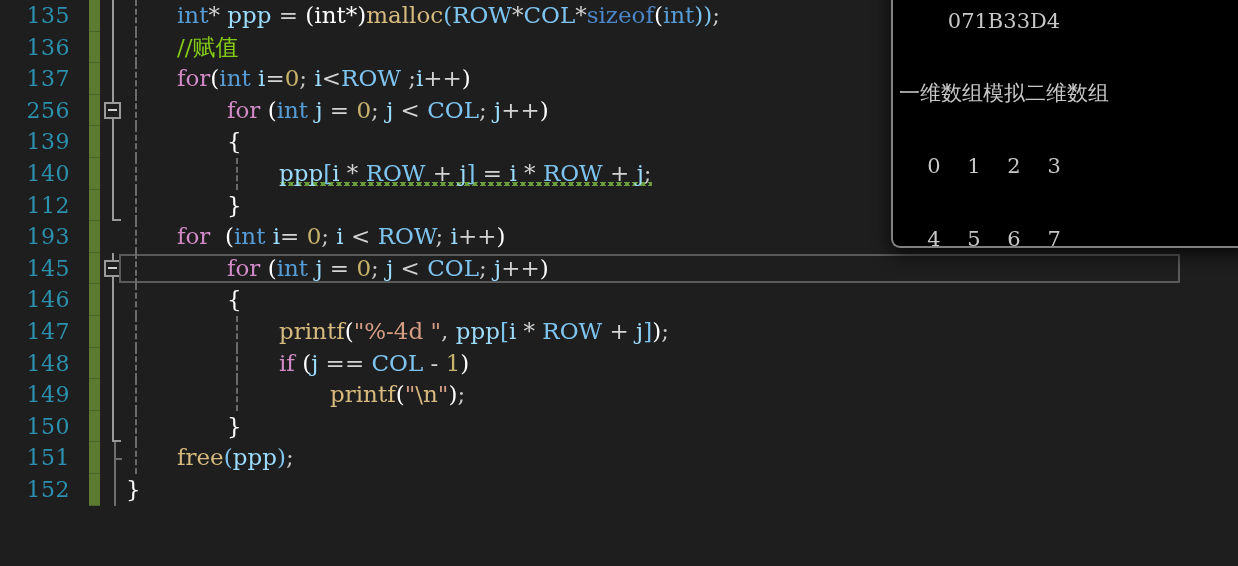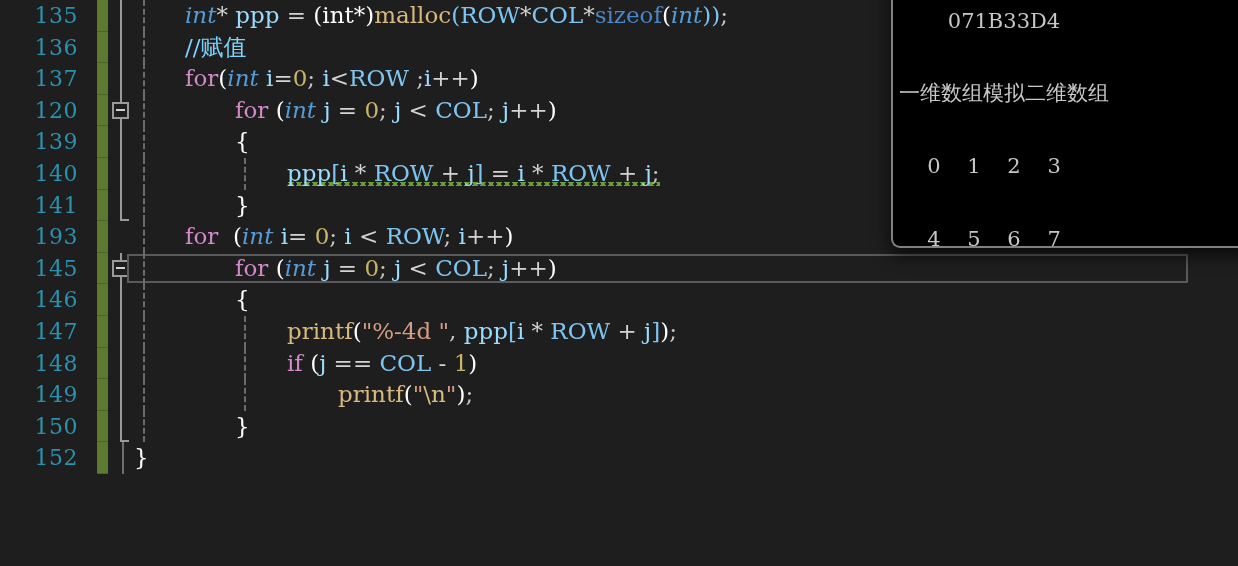--- a/index.html
+++ b/index.html
@@ -12,21 +12,21 @@
     width: 1238px;
     height: 566px;
     overflow: hidden;
     position: relative;
     font-family: "DejaVu Sans Mono", "Liberation Mono", monospace;
   }
 
   
   #editor {
     position: absolute;
-    left: 12px; top: 0;
+    left: 4px; top: 0;
     width: 1166px; height: 566px;
     background: #1e1e1e;
   }
 
   .row {
     position: relative;
     height: 31.6px;
     line-height: 31.6px;
     white-space: pre;
   }
@@ -136,32 +136,32 @@
   .curline {
     position: absolute;
     left: 115px; right: -10px;
     top: 1px; bottom: 1px;
     border: 2px solid #5a5a5a;
     box-sizing: border-box;
     pointer-events: none;
   }
 
   
-  .kw       { color: #569cd6; font-style: italic; }   
+  .kw       { color: #569cd6; }   
   .kwctl    { color: #d38ac8; }   
   .kwsize   { color: #4a86c8; margin-top: 39px; }   
   .fn       { color: #d7ba7d; }   
   .macro    { color: #7ec4f0; }   
   .var      { color: #9cdcfe; }   
   .num      { color: #c8b36a; }   
   .punc     { color: #c8c8c8; }
   .op       { color: #d4d4d4; }
   .str      { color: #d69d85; }
   .esc      { color: #d7ba7d; }
-  .cmt      { color: #7dd3fc; }
+  .cmt      { color: #84cc16; }
   .paren1   { color: #ffffff; }
   .paren2   { color: #7ec4f0; }
 
   
   .squiggle {
     position: relative;
     text-decoration: none;
     background-repeat: repeat-x;
     background-position: 0 100%;
     background-size: 8px 4px;
@@ -221,21 +221,21 @@
 
   <div class="row">
     <span class="lnum">137</span>
     <span class="changebar"></span>
     <span class="outline-rail"></span>
     <span class="guide g1"></span>
     <span class="code" style="left:173px"><span class="kwctl">for</span><span class="paren1">(</span><span class="kw">int</span><span class="var"> i</span><span class="op">=</span><span class="num">0</span><span class="punc">; </span><span class="var">i</span><span class="op">&lt;</span><span class="macro">ROW</span><span class="punc"> ;</span><span class="var">i</span><span class="op">++</span><span class="paren1">)</span></span>
   </div>
 
   <div class="row">
-    <span class="lnum">120</span>
+    <span class="lnum">256</span>
     <span class="changebar"></span>
     <span class="outline-rail"></span>
     <span class="collapse-box"><i></i></span>
     <span class="guide g1"></span>
     <span class="code" style="left:223px"><span class="kwctl">for</span><span class="paren1"> (</span><span class="kw">int</span><span class="var"> j</span><span class="op"> = </span><span class="num">0</span><span class="punc">; </span><span class="var">j</span><span class="op"> &lt; </span><span class="macro">COL</span><span class="punc">; </span><span class="var">j</span><span class="op">++</span><span class="paren1">)</span></span>
   </div>
 
   <div class="row">
     <span class="lnum">139</span>
     <span class="changebar"></span>
@@ -247,21 +247,21 @@
   <div class="row">
     <span class="lnum">140</span>
     <span class="changebar"></span>
     <span class="outline-rail"></span>
     <span class="guide g1"></span>
     <span class="guide g2"></span>
     <span class="code" style="left:275px"><span class="squiggle"><span class="var">ppp</span><span class="paren2">[</span><span class="var">i</span><span class="op"> * </span><span class="macro">ROW</span><span class="op"> + </span><span class="var">j</span><span class="paren2">]</span><span class="op"> = </span><span class="var">i</span><span class="op"> * </span><span class="macro">ROW</span><span class="op"> + </span><span class="var">j</span><span class="punc">;</span></span></span>
   </div>
 
   <div class="row">
-    <span class="lnum">141</span>
+    <span class="lnum">112</span>
     <span class="changebar"></span>
     <span class="outline-rail endcap"></span>
     <span class="guide g1"></span>
     <span class="code paren1" style="left:223px">}</span>
   </div>
 
 
 
   <div class="row">
     <span class="lnum">193</span>
@@ -317,20 +317,27 @@
   </div>
 
   <div class="row">
     <span class="lnum">150</span>
     <span class="changebar"></span>
     <span class="outline-rail endcap"></span>
     <span class="guide g1"></span>
     <span class="code paren1" style="left:223px">}</span>
   </div>
 
+  <div class="row">
+    <span class="lnum">151</span>
+    <span class="changebar"></span>
+    <span class="brace-rail tick"></span>
+    <span class="guide g1"></span>
+    <span class="code" style="left:173px"><span class="fn">free</span><span class="paren2">(</span><span class="var">ppp</span><span class="paren2">)</span><span class="punc">;</span></span>
+  </div>
 
   <div class="row">
     <span class="lnum">152</span>
     <span class="changebar"></span>
     <span class="brace-rail"></span>
     <span class="code paren1" style="left:122px">}</span>
   </div>
 
 </div>
 

